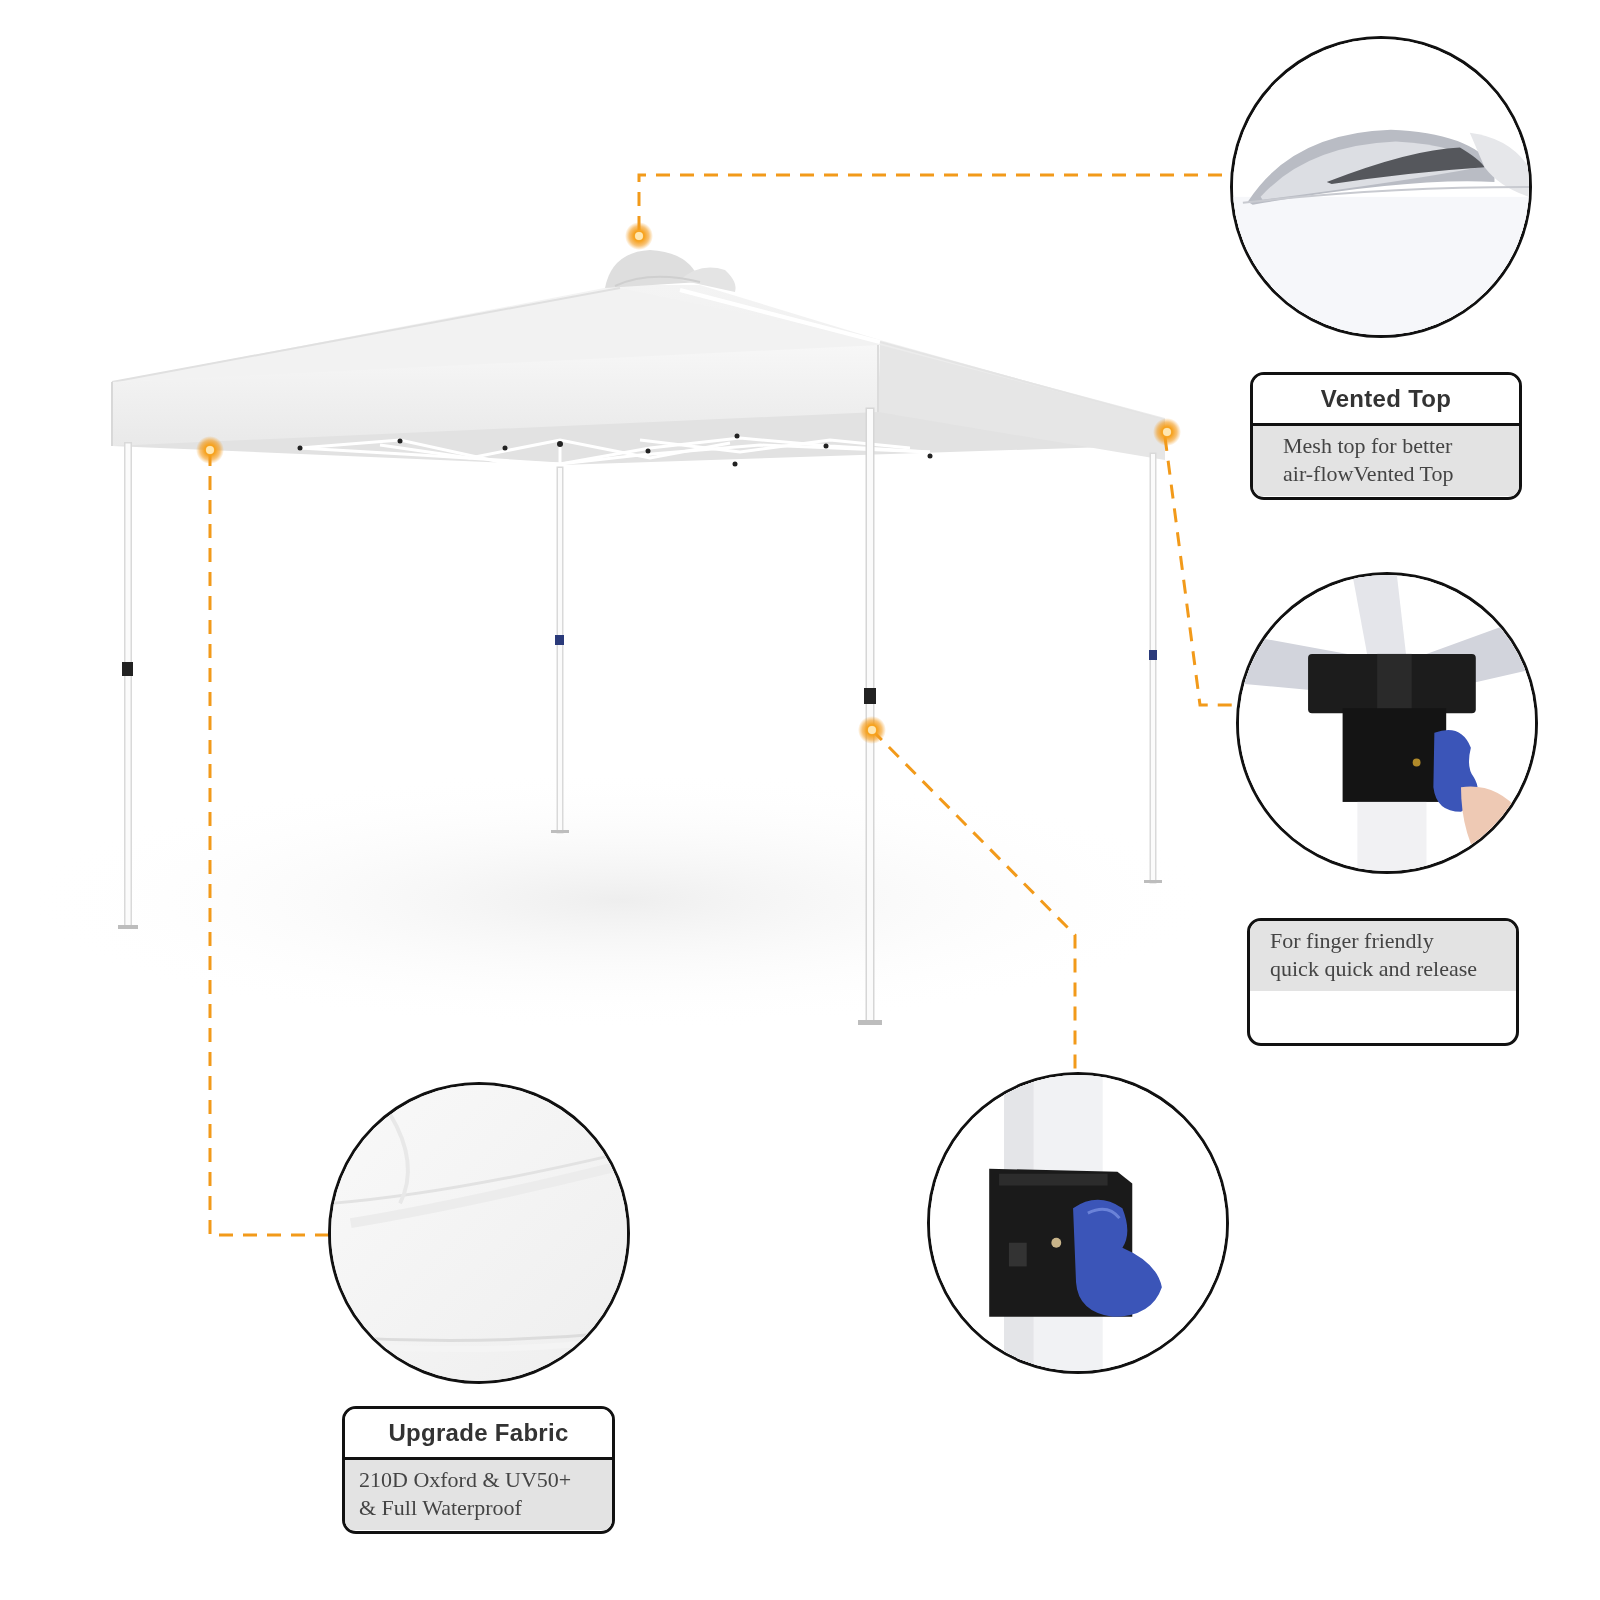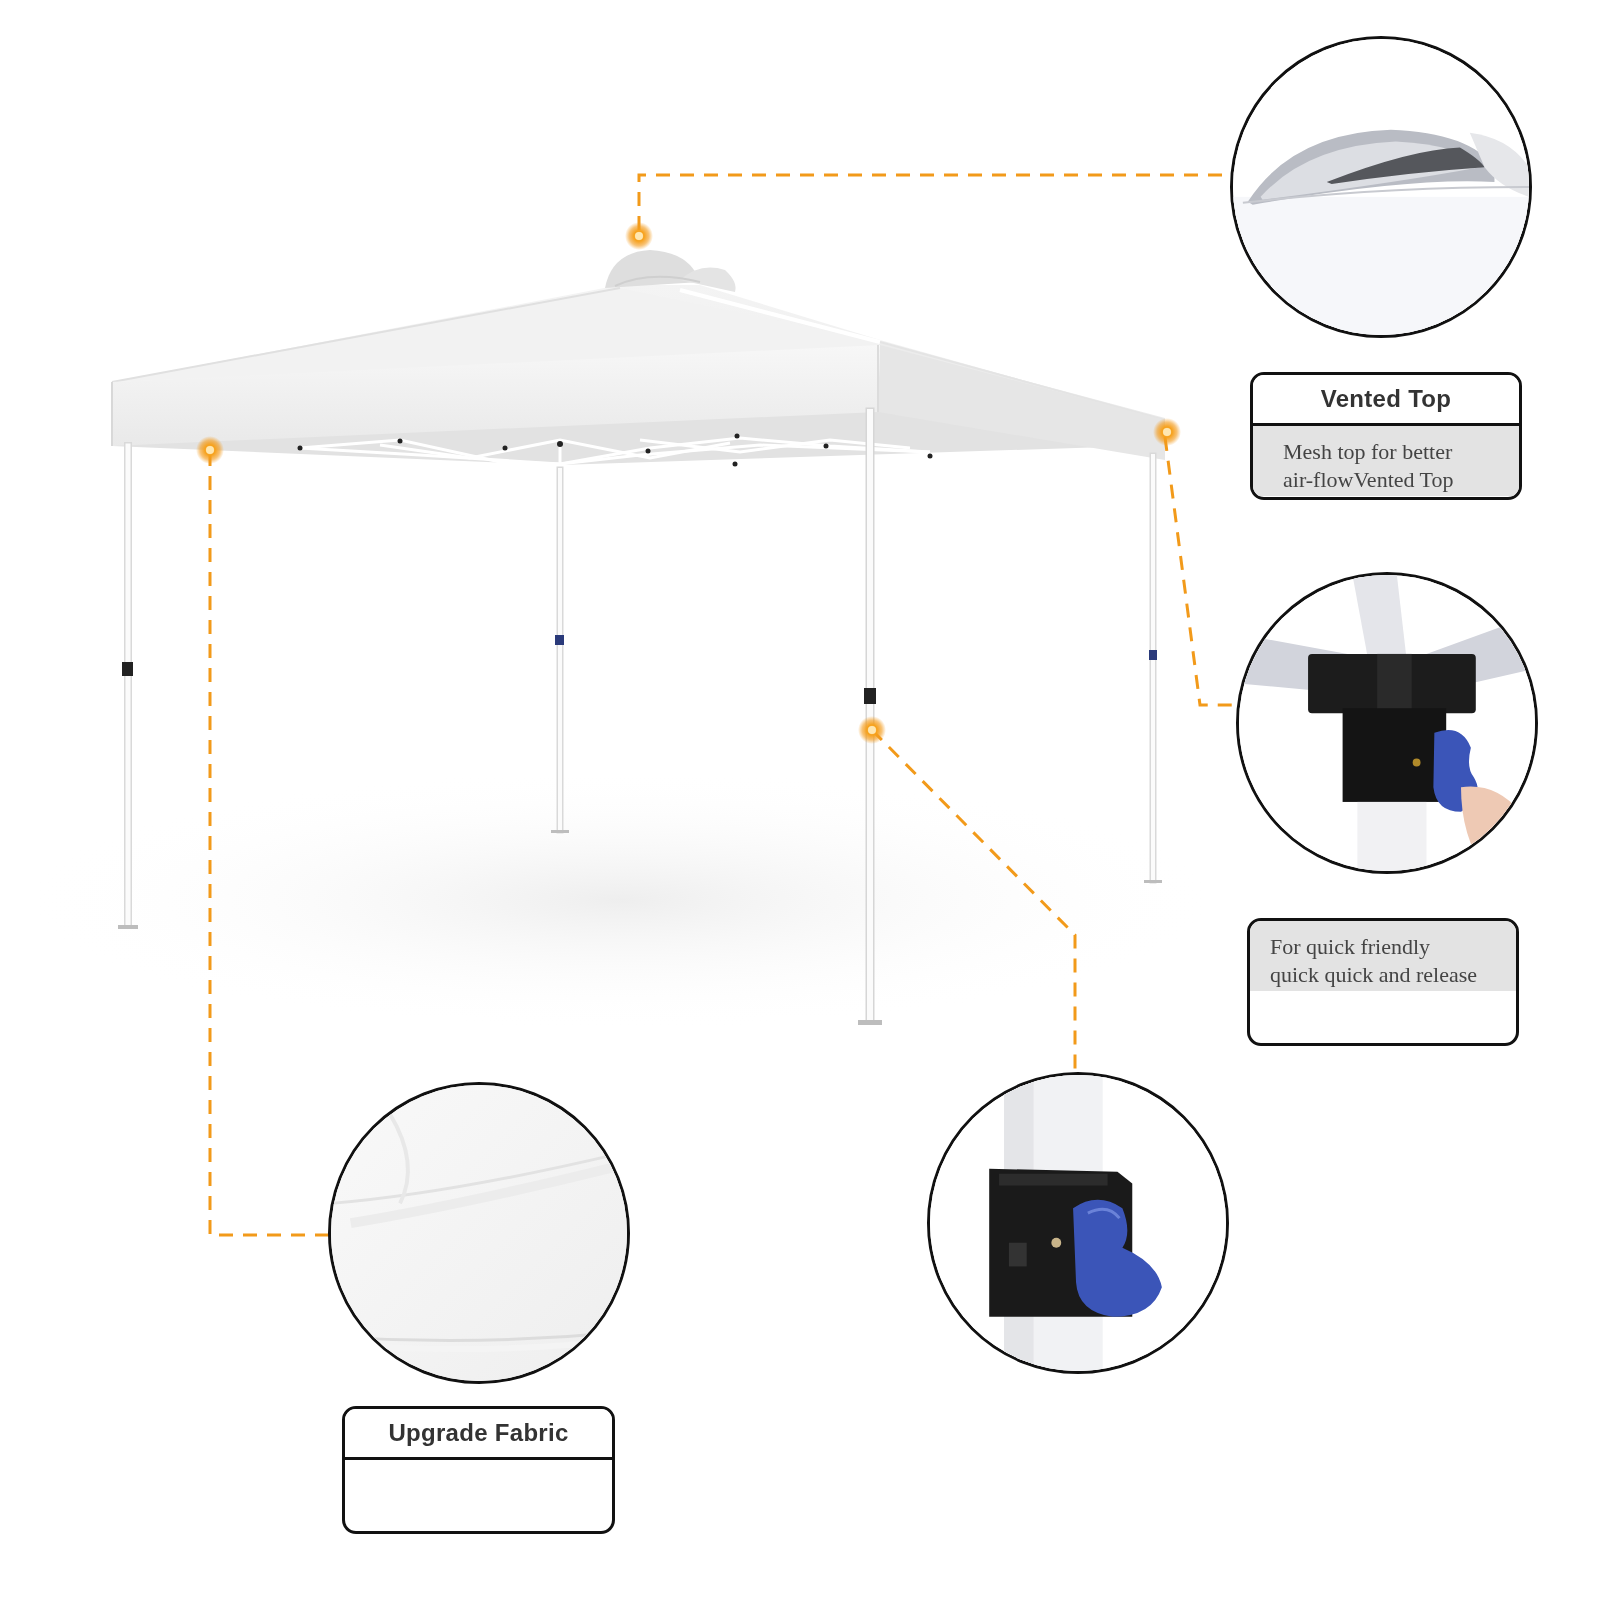--- a/index.html
+++ b/index.html
@@ -8,21 +8,21 @@
   .callout-box {
     position: absolute; border: 3px solid #111; border-radius: 14px; overflow: hidden; background: #fff;
     box-sizing: border-box;
   }
   .callout-title {
     height: 48px; display: flex; align-items: center; justify-content: center;
     font-family: "Liberation Sans", sans-serif; font-weight: bold; font-size: 24px; color: #333;
     border-bottom: 3px solid #111; background: #fff; letter-spacing: 0.3px;
   }
   .callout-desc {
-    background: #e3e3e3; padding: 12px 16px 6px 30px;
+    background: #e3e3e3; padding: 6px 16px 6px 30px;
     font-family: "Liberation Serif", serif; font-size: 22px; line-height: 28px; color: #444;
     height: 70px; box-sizing: border-box;
   }
   .callout-desc span { display: block; }
   .zoom-circle {
     position: absolute; border: 3px solid #111; border-radius: 50%; overflow: hidden; background: #fff;
     box-sizing: border-box;
   }
   .zoom-circle svg { width: 100%; height: 100%; display: block; }
 </style>
@@ -178,21 +178,21 @@
       <rect x="120" y="230" width="70" height="70" fill="#f1f1f3"></rect>
 
       <path d="M198,160 Q225,150 235,175 Q230,195 238,205 Q250,225 225,240 Q200,240 197,215 Z" fill="#3b55b8"></path>
 
       <path d="M225,215 Q260,210 285,240 L300,300 L250,300 Q225,265 225,215 Z" fill="#eec9b4"></path>
       <circle cx="180" cy="190" r="4" fill="#b08a2a"></circle>
     </svg>
   </div>
   <div class="callout-box" style="left:1247px;top:918px;width:272px;height:128px;">
     <div class="callout-desc" style="padding-left:20px;">
-      <span>For quick friendly</span>
+      <span>For finger friendly</span>
       <span>quick quick and release</span>
     </div>
   </div>
 
   <div class="zoom-circle" style="left:328px;top:1082px;width:302px;height:302px;">
     <svg viewBox="0 0 300 300">
       <defs>
         <linearGradient id="fab" x1="0" y1="0" x2="1" y2="1">
           <stop offset="0%" stop-color="#f9f9f9"></stop>
           <stop offset="100%" stop-color="#eeeeee"></stop>
@@ -201,20 +201,24 @@
       <rect width="300" height="300" fill="url(#fab)"></rect>
       <path d="M0,120 Q120,110 290,70" stroke="#e2e2e2" stroke-width="3" fill="none"></path>
       <path d="M20,140 Q140,120 300,80" stroke="#ececec" stroke-width="10" fill="none"></path>
       <path d="M0,255 Q150,265 300,250" stroke="#dcdcdc" stroke-width="3" fill="none"></path>
       <path d="M0,262 Q150,275 300,258" stroke="#f4f4f4" stroke-width="6" fill="none"></path>
       <path d="M60,30 Q90,80 70,120" stroke="#e8e8e8" stroke-width="4" fill="none"></path>
     </svg>
   </div>
   <div class="callout-box" style="left:342px;top:1406px;width:273px;height:128px;">
     <div class="callout-title">Upgrade Fabric</div>
+    <div class="callout-desc" style="padding-left:14px;">
+      <span>210D Oxford &amp; UV50+</span>
+      <span>&amp; Full Waterproof</span>
+    </div>
   </div>
 
   <div class="zoom-circle" style="left:927px;top:1072px;width:302px;height:302px;">
     <svg viewBox="0 0 300 300">
       <rect width="300" height="300" fill="#ffffff"></rect>
 
       <rect x="75" y="0" width="100" height="300" fill="#f1f2f4"></rect>
       <rect x="75" y="0" width="30" height="300" fill="#e4e5e8"></rect>
 
       <polygon points="60,95 190,98 205,110 205,245 60,245" fill="#1a1a1a"></polygon>

